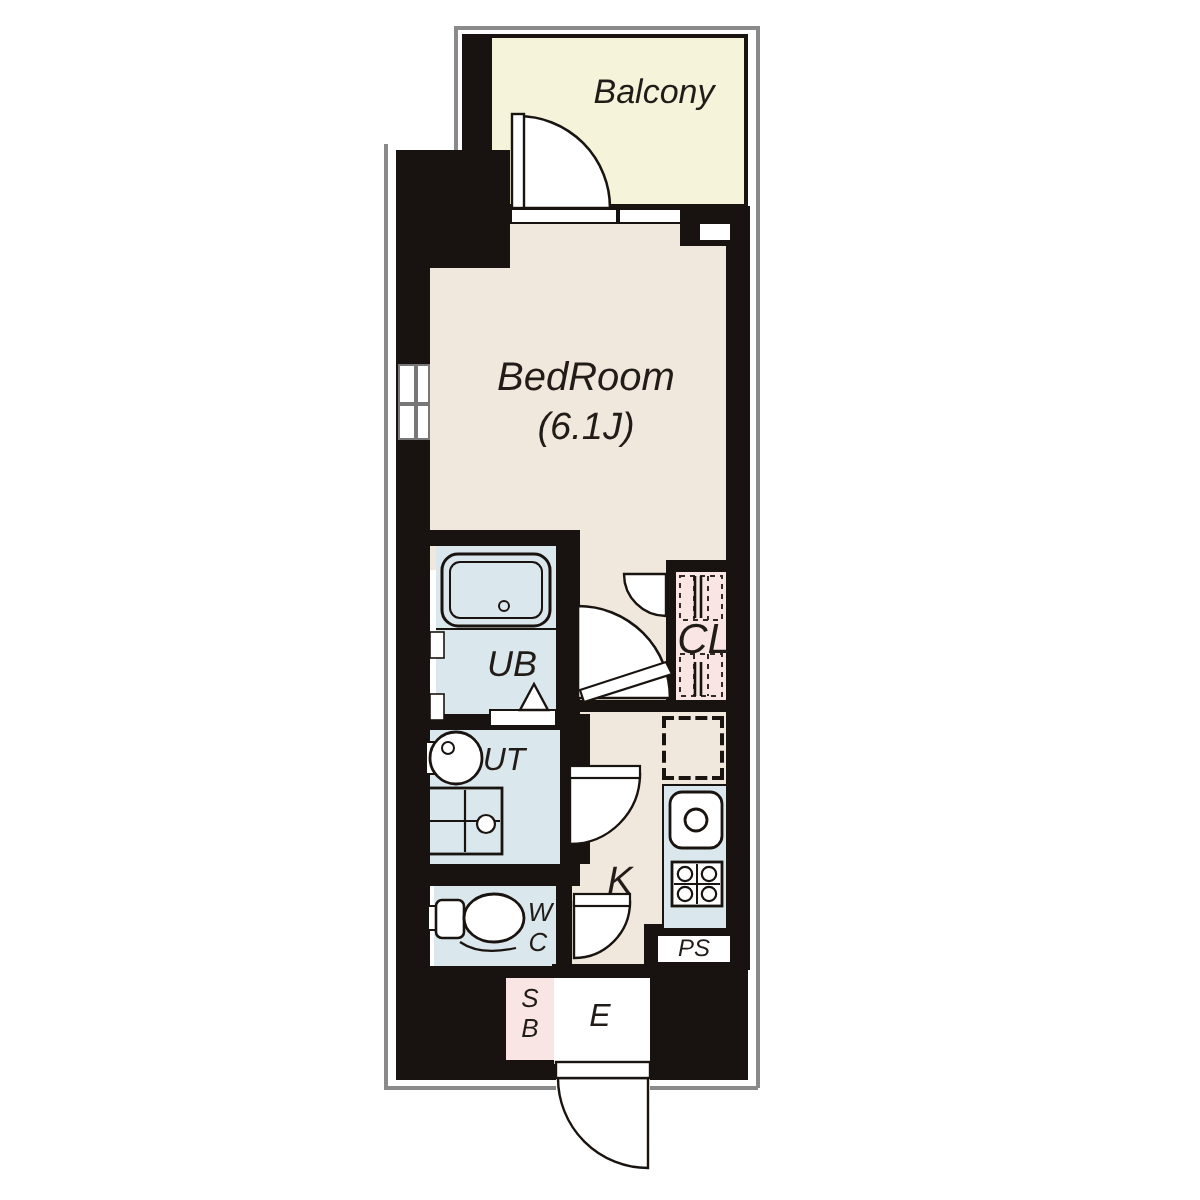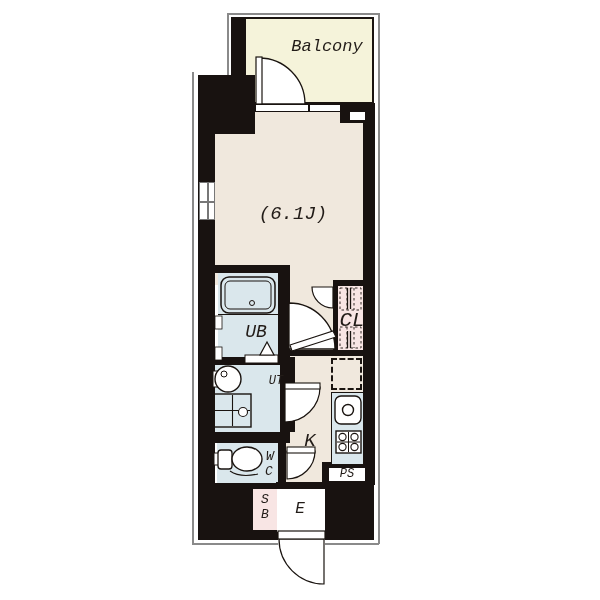--- a/index.html
+++ b/index.html
@@ -1,17 +1,17 @@
 <!DOCTYPE html>
 <html><head>
 <meta charset="utf-8">
 <style>
   html,body{margin:0;padding:0;background:#ffffff;}
   #canvas{position:relative;width:504px;height:600px;background:#ffffff;overflow:hidden;
-          font-family:Liberation Mono, monospace;}
+          font-family:Liberation Sans, sans-serif;}
   .wall{position:absolute;background:#181210;}
   .room{position:absolute;box-sizing:border-box;}
   .fill-balcony{background:#f5f3da;border:2px solid #1a1410;}
   .fill-beige{background:#f0e8dd;}
   .fill-blue{background:#dae7ec;}
   .fill-pink{background:#f8e5e4;}
   .fill-white{background:#ffffff;}
   .outline{position:absolute;background:#8a8a8a;}
   .lbl{position:absolute;transform:translate(-50%,-50%);font-style:italic;color:#221c18;
        white-space:nowrap;line-height:1;}
@@ -170,24 +170,25 @@
       <line x1="347" y1="327" x2="347" y2="348" stroke="#332b26" stroke-width="1" stroke-dasharray="2.5,2.5"></line>
       <line x1="354" y1="327" x2="354" y2="348" stroke="#332b26" stroke-width="1" stroke-dasharray="2.5,2.5"></line>
       <line x1="347.5" y1="288" x2="347.5" y2="309" stroke="#1a1410" stroke-width="1.3"></line>
       <line x1="350.5" y1="288" x2="350.5" y2="309" stroke="#1a1410" stroke-width="1.3"></line>
       <line x1="347.5" y1="331" x2="347.5" y2="348" stroke="#1a1410" stroke-width="1.3"></line>
       <line x1="350.5" y1="331" x2="350.5" y2="348" stroke="#1a1410" stroke-width="1.3"></line>
     </g>
   </svg>
 
   <div class="lbl" style="left:327px;top:46px;font-size:17px;">Balcony</div>
+  <div class="lbl" style="left:293px;top:189px;font-size:20px;">BedRoom</div>
   <div class="lbl" style="left:293px;top:214px;font-size:19px;">(6.1J)</div>
   <div class="lbl" style="left:256px;top:332px;font-size:18px;">UB</div>
   <div class="lbl" style="left:352px;top:320px;font-size:21px;">CL</div>
-  <div class="lbl" style="left:276px;top:381px;font-size:12px;">UT</div>
+  <div class="lbl" style="left:252px;top:381px;font-size:16px;">UT</div>
   <div class="lbl" style="left:310px;top:441px;font-size:19px;">K</div>
   <div class="lbl" style="left:270px;top:456px;font-size:13px;">W</div>
   <div class="lbl" style="left:269px;top:471px;font-size:13px;">C</div>
   <div class="lbl" style="left:347px;top:474px;font-size:12px;">PS</div>
   <div class="lbl" style="left:265px;top:499px;font-size:13px;">S</div>
   <div class="lbl" style="left:265px;top:514px;font-size:13px;">B</div>
   <div class="lbl" style="left:300px;top:509px;font-size:16px;">E</div>
 
 </div>
 

